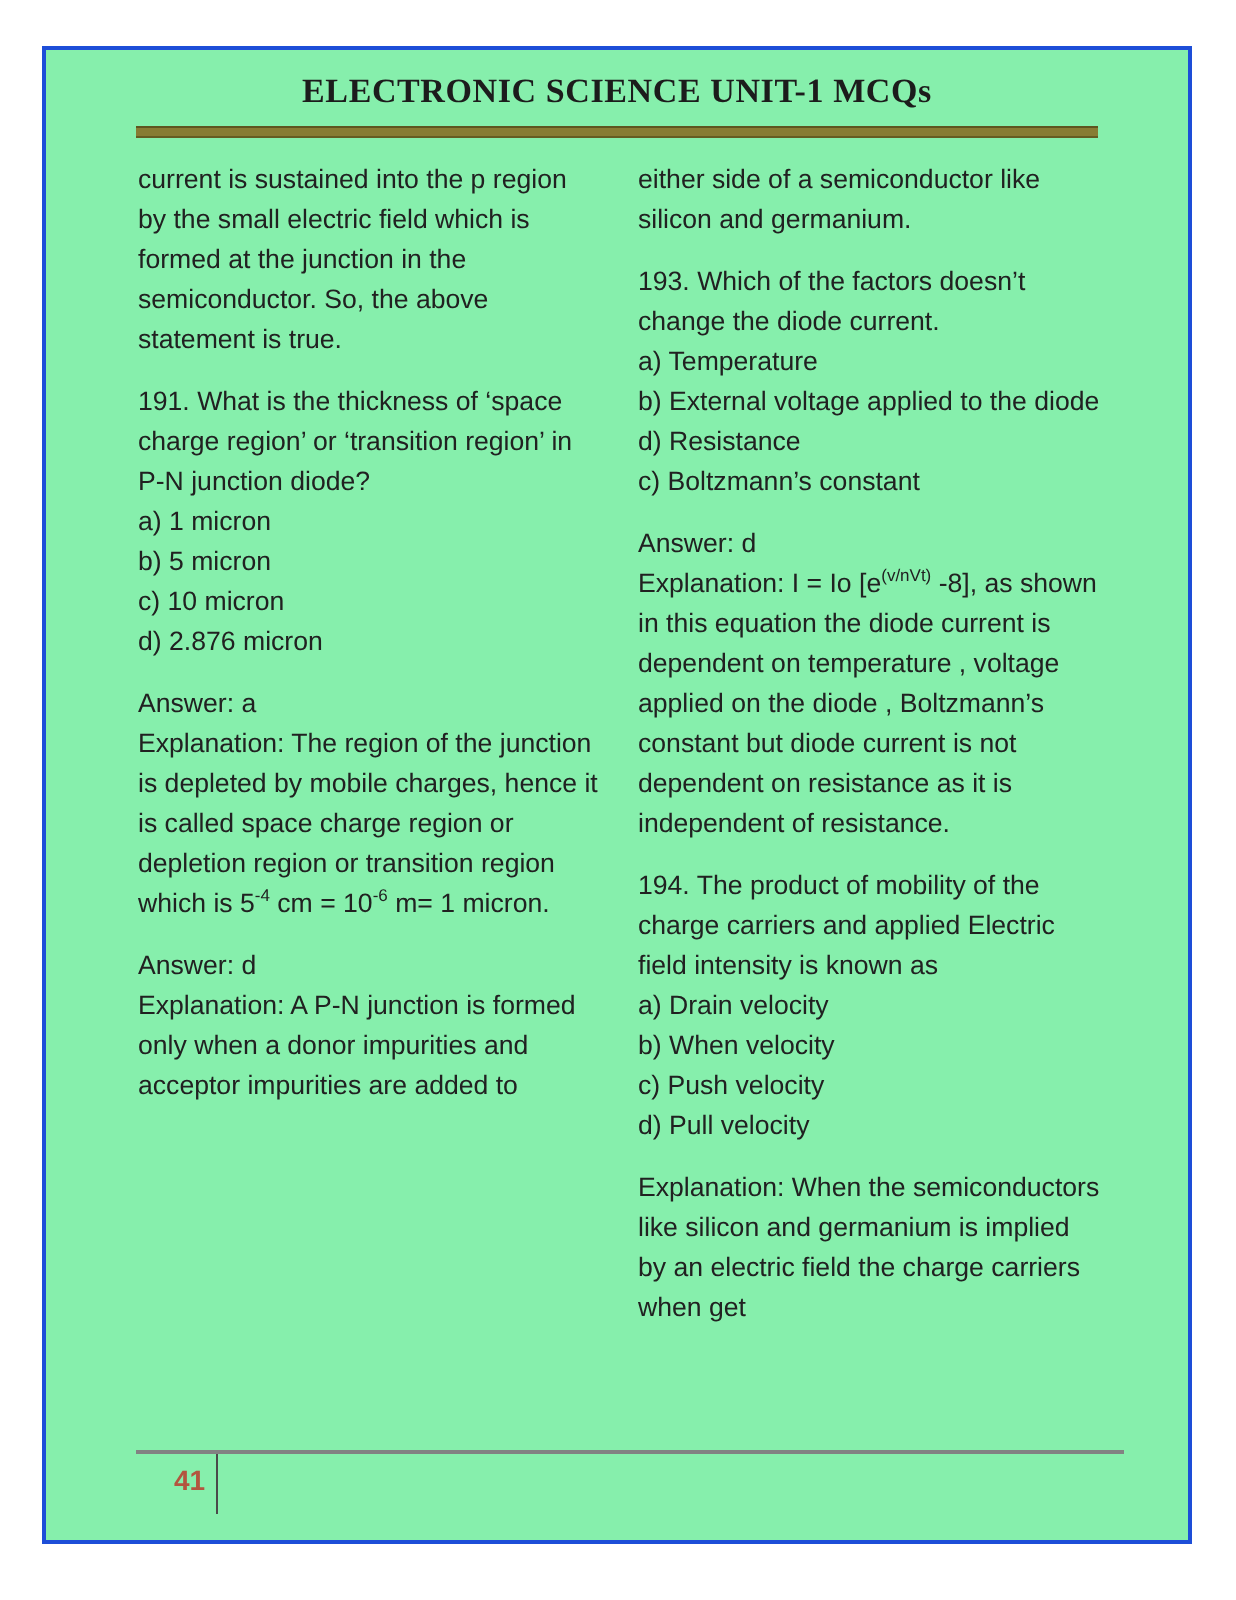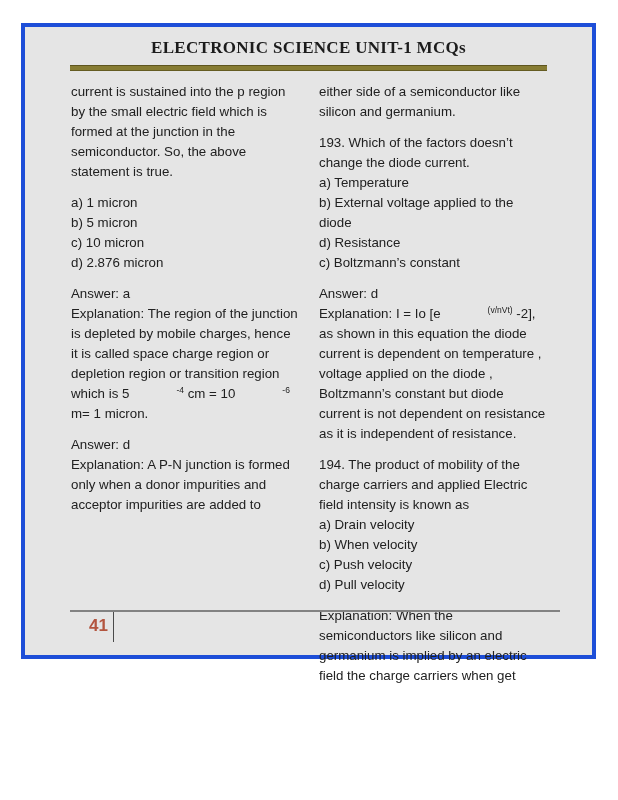--- a/index.html
+++ b/index.html
@@ -8,23 +8,23 @@
     background: #ffffff;
     width: 618px;
     height: 800px;
     font-family: "Liberation Sans", sans-serif;
   }
   .sheet {
     position: absolute;
     left: 21px;
     top: 23px;
     width: 575px;
-    height: 636px;
-    border: 4px solid #1d4ed8;
-    background: #e5e5e5;
+    height: 749px;
+    border: 2px solid #1d4ed8;
+    background: #86efac;
     box-sizing: border-box;
   }
   .doc-header {
     padding-top: 11px;
   }
   .doc-title {
     margin: 0;
     text-align: center;
     font-family: "Liberation Serif", serif;
     font-size: 17px;
@@ -49,40 +49,39 @@
     font-size: 13.3px;
     line-height: 20px;
     color: #212121;
   }
   .block { margin: 0 0 11px 0; }
   .block p { margin: 0; }
   sup {
     font-size: 8.5px;
     line-height: 0;
     vertical-align: super;
-    margin-left: 47px;
   }
   .doc-footer {
     position: absolute;
     left: 45px;
     right: 32px;
     bottom: 13px;
   }
   .footer-rule {
     border-top: 2px solid #828282;
     height: 0;
   }
   .pagenum-row {
     display: flex;
     align-items: flex-start;
   }
   .page-number {
     margin-left: 19px;
     padding-right: 5px;
-    font-size: 17px;
+    font-size: 14px;
     font-weight: 700;
     line-height: 27px;
     color: #b3553f;
   }
   .caret-bar {
     width: 1px;
     height: 30px;
     background: #4a4a4a;
   }
 </style>
@@ -97,20 +96,21 @@
   </div>
 
   <div class="columns">
 
     <section class="col">
       <div class="block">
         <p>current is sustained into the p region by the small electric field which is formed at the junction in the semiconductor. So, the above statement is true.</p>
       </div>
 
       <div class="block">
+        <p>191. What is the thickness of ‘space charge region’ or ‘transition region’ in P-N junction diode?</p>
         <p>a) 1 micron</p>
         <p>b) 5 micron</p>
         <p>c) 10 micron</p>
         <p>d) 2.876 micron</p>
       </div>
 
       <div class="block">
         <p>Answer: a</p>
         <p><span>Explanation: The region of the junction is depleted by mobile charges, hence it is called space charge region or depletion region or transition region which is 5</span><sup>-4</sup><span> cm = 10</span><sup>-6</sup><span> m= 1 micron.</span></p>
       </div>
@@ -130,21 +130,21 @@
       <div class="block">
         <p>193. Which of the factors doesn’t change the diode current.</p>
         <p>a) Temperature</p>
         <p>b) External voltage applied to the diode</p>
         <p>d) Resistance</p>
         <p>c) Boltzmann’s constant</p>
       </div>
 
       <div class="block">
         <p>Answer: d</p>
-        <p><span>Explanation: I = Io [e</span><sup>(v/nVt)</sup><span> -2], as shown in this equation the diode current is dependent on temperature , voltage applied on the diode , Boltzmann’s constant but diode current is not dependent on resistance as it is independent of resistance.</span></p>
+        <p><span>Explanation: I = Io [e</span><sup>(v/nVt)</sup><span> -8], as shown in this equation the diode current is dependent on temperature , voltage applied on the diode , Boltzmann’s constant but diode current is not dependent on resistance as it is independent of resistance.</span></p>
       </div>
 
       <div class="block">
         <p>194. The product of mobility of the charge carriers and applied Electric field intensity is known as</p>
         <p>a) Drain velocity</p>
         <p>b) When velocity</p>
         <p>c) Push velocity</p>
         <p>d) Pull velocity</p>
       </div>
 

